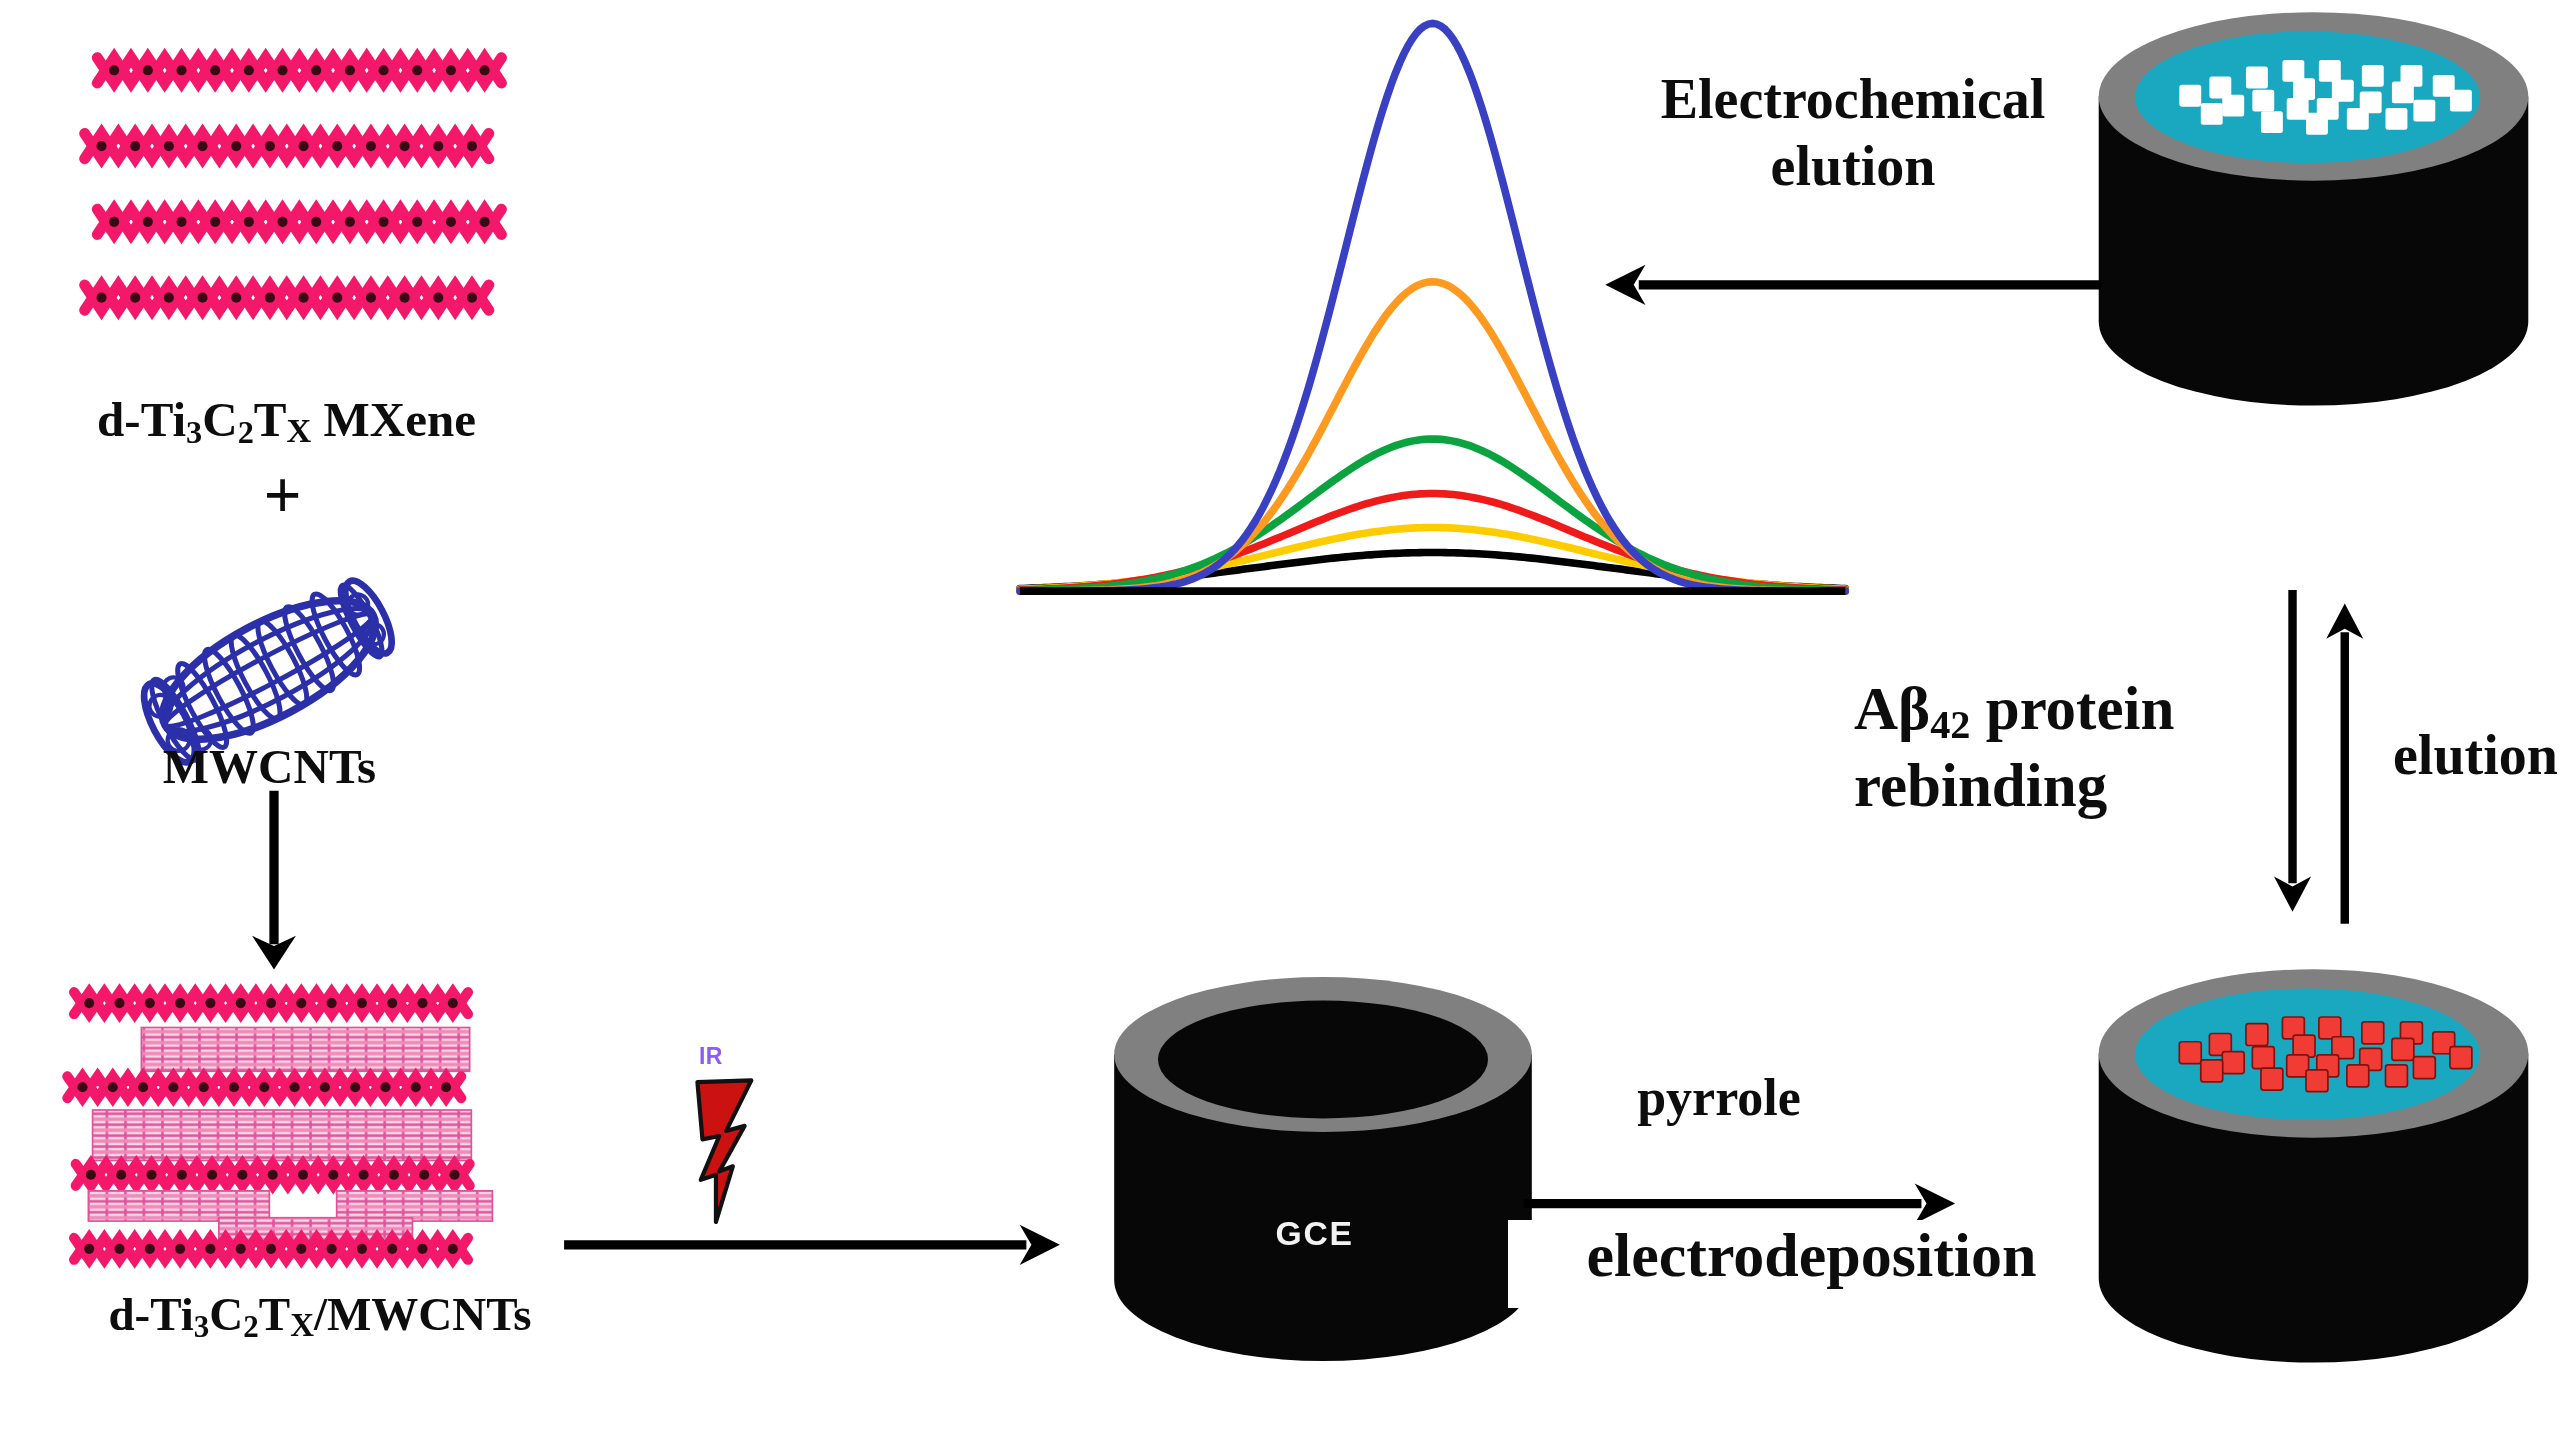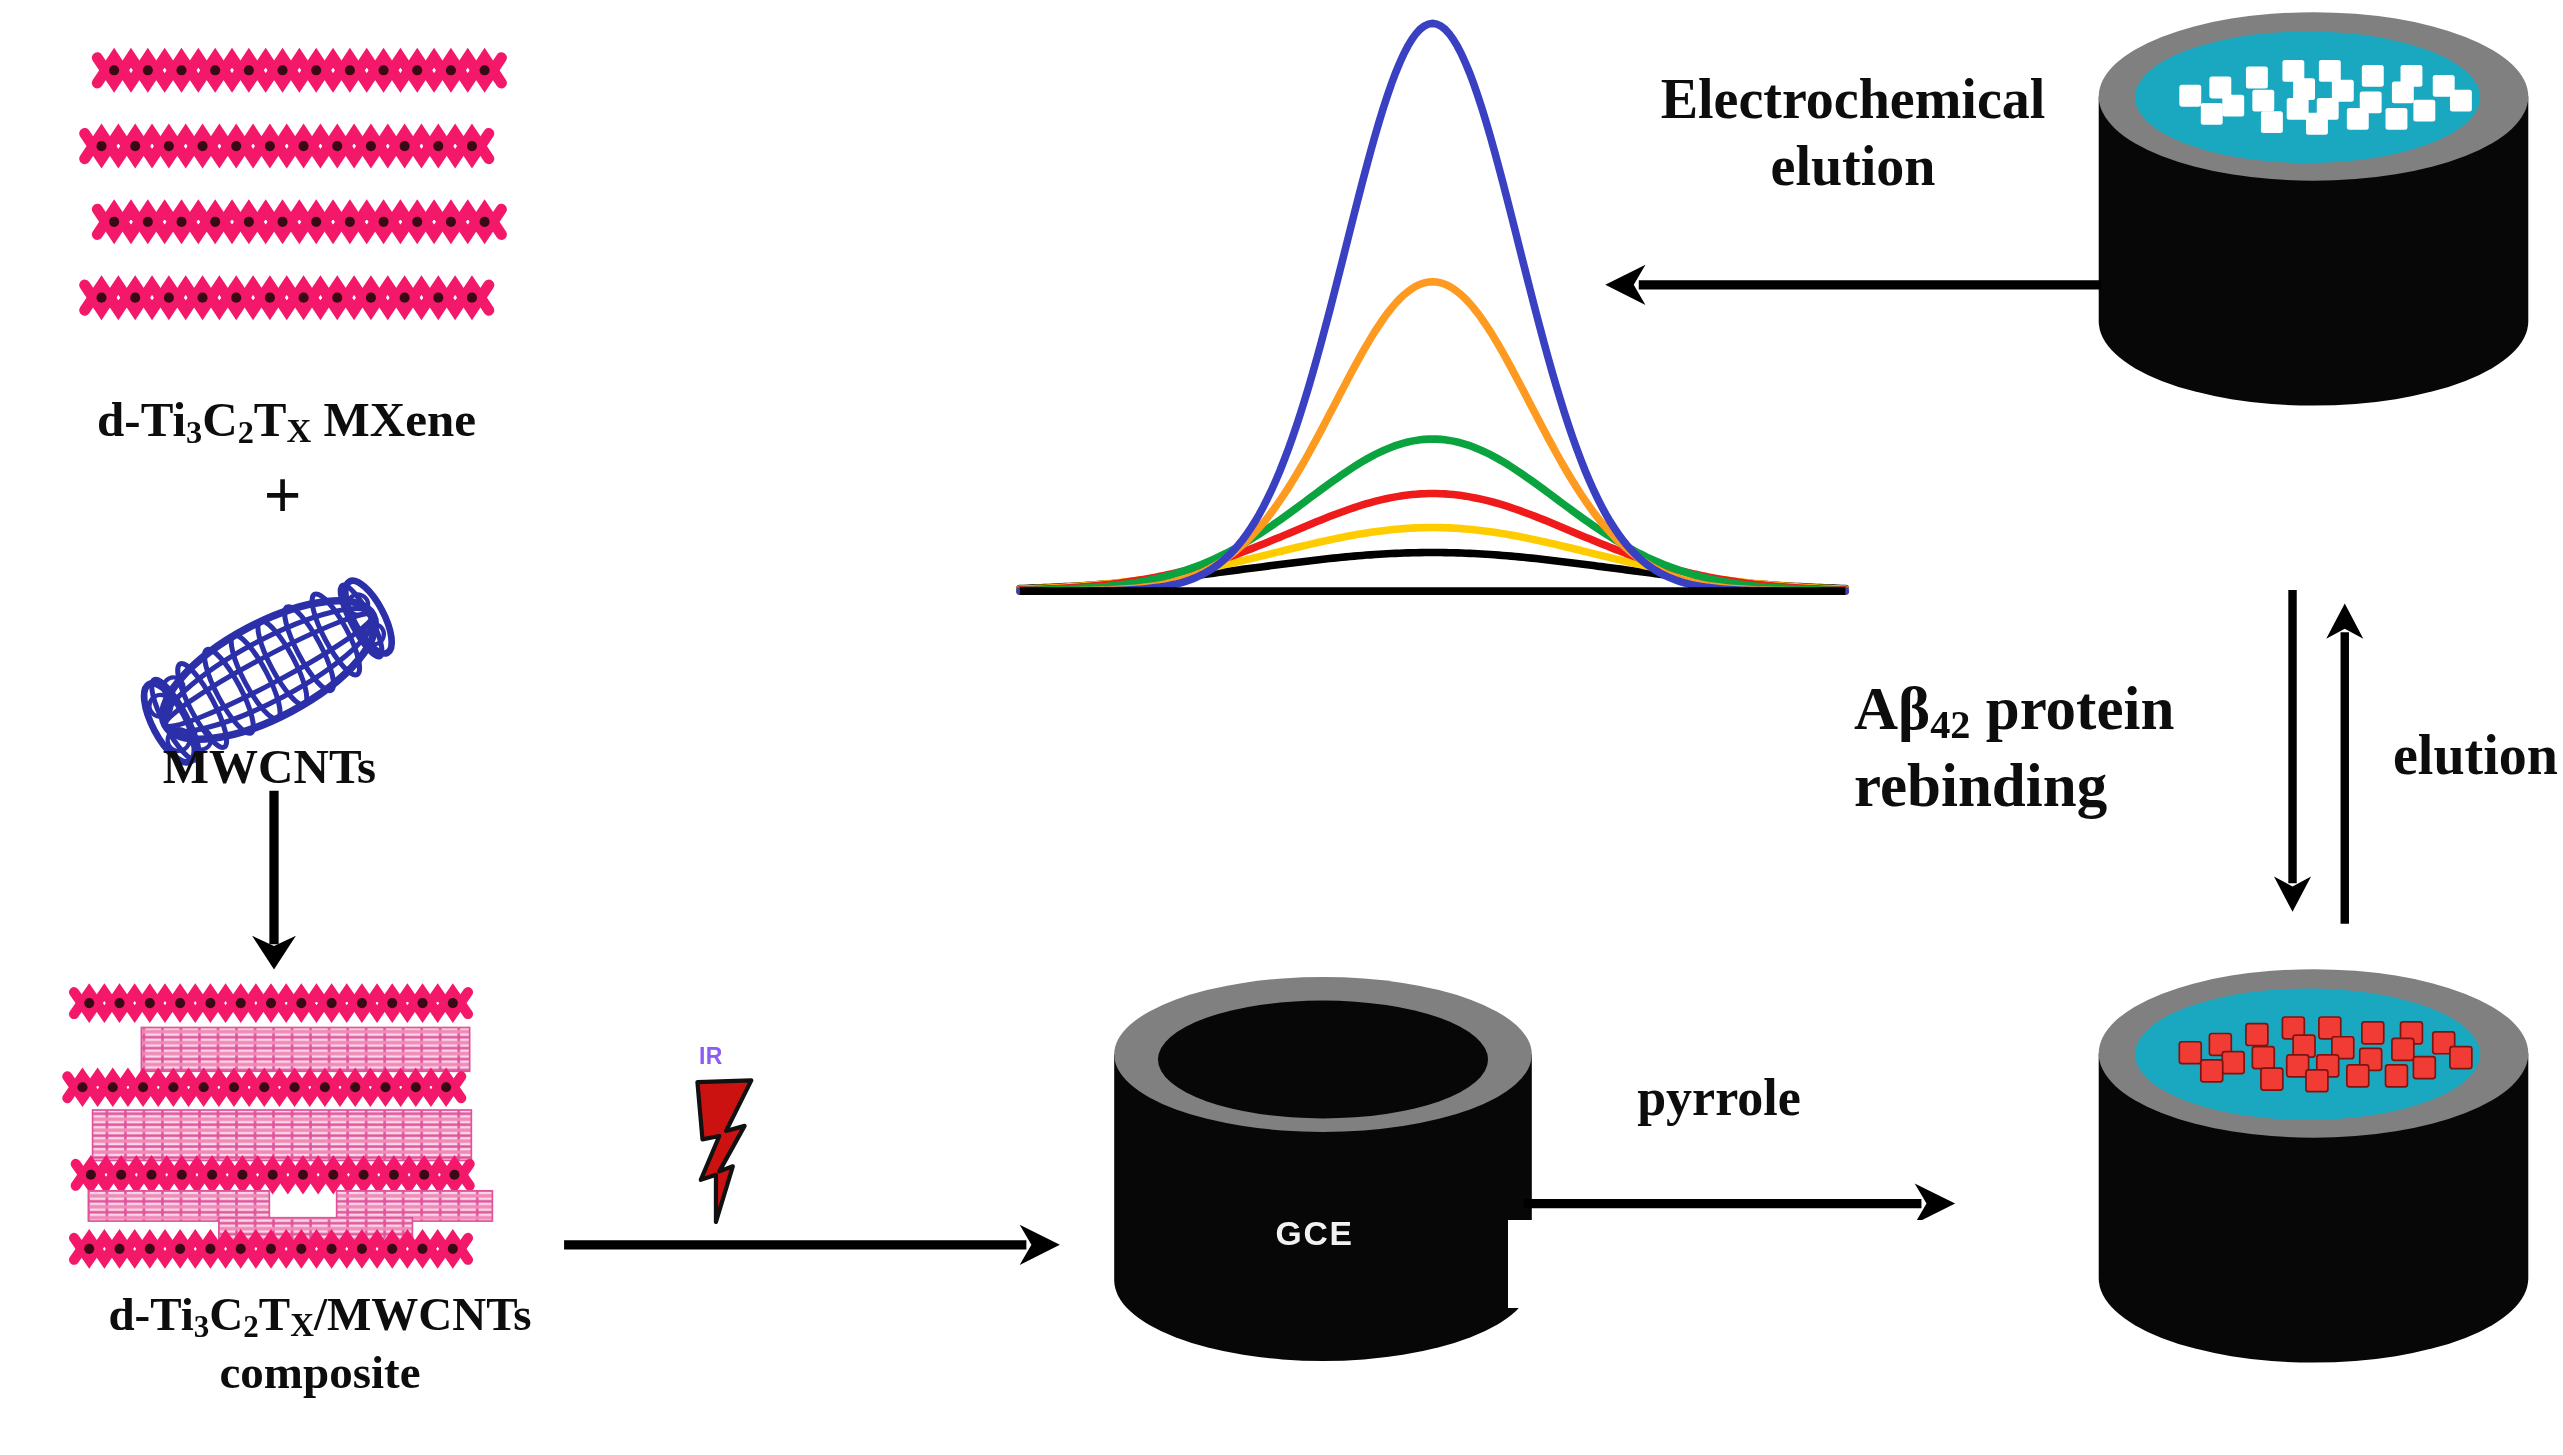--- a/index.html
+++ b/index.html
@@ -143,21 +143,20 @@
       <use href="#zz2" x="40" y="222"></use>
       <rect x="55" y="254" width="215" height="36" fill="url(#meshpat)" stroke="#e0529a" stroke-width="2"></rect>
       <rect x="350" y="254" width="185" height="36" fill="url(#meshpat)" stroke="#e0529a" stroke-width="2"></rect>
       <rect x="210" y="286" width="230" height="30" fill="url(#meshpat)" stroke="#e0529a" stroke-width="2"></rect>
       <use href="#zz2" x="38" y="310"></use>
     </svg>
   </div>
 
   <div class="abs lbl" style="left:0px;top:1287px;width:640px;font-size:47px;line-height:1.15;">
     <div><span>d-Ti</span><sub>3</sub><span>C</span><sub>2</sub><span>T</span><span class="xsub">X</span><span>/MWCNTs</span></div>
-    <div>composite</div>
   </div>
 
   <div class="abs ir-text" style="left:699px;top:1043px;width:76px;text-align:left;">IR</div>
   <div class="abs" style="left:682px;top:1072px;width:110px;height:160px;">
     <svg width="110" height="160" viewBox="0 0 130 190">
       <polygon points="18,12 82,10 52,70 74,64 44,118 60,112 40,178 40,122 22,128 44,76 24,80" fill="#cc1111" stroke="#111" stroke-width="5" stroke-linejoin="round"></polygon>
     </svg>
   </div>
 
   <div class="abs" style="left:556px;top:1213px;width:522px;height:67px;">
@@ -180,20 +179,21 @@
   <div class="abs lbl" style="left:1542px;top:1071px;width:354px;font-size:52px;">pyrrole</div>
 
   <div class="abs" style="left:1517px;top:1180px;width:455px;height:59px;">
     <svg width="455" height="59" viewBox="0 0 540 70">
       <line x1="8" y1="28" x2="480" y2="28" stroke="#000" stroke-width="11"></line>
       <polygon points="520,28 472,4 486,28 472,52" fill="#000"></polygon>
     </svg>
   </div>
 
   <div class="abs whitebox" style="left:1508px;top:1220px;width:607px;height:88px;"></div>
+  <div class="abs lbl" style="left:1508px;top:1223px;width:607px;font-size:62px;">electrodeposition</div>
 
   <div class="abs" style="left:2090px;top:965px;width:447px;height:438px;">
     <svg width="447" height="438" viewBox="0 0 530 520">
       <path d="M10,105 L10,372 A255,100 0 0 0 520,372 L520,105 Z" fill="#070707"></path>
       <ellipse cx="265" cy="105" rx="255" ry="100" fill="#808080"></ellipse>
       <ellipse cx="258" cy="106" rx="205" ry="78" fill="#1aa7c0"></ellipse>
       <g id="protein-squares">
           <rect x="141.4" y="81.3" width="26" height="26" rx="3" fill="#f03c34" stroke="#7d1410" stroke-width="2"></rect>
           <rect x="184.8" y="69.6" width="26" height="26" rx="3" fill="#f03c34" stroke="#7d1410" stroke-width="2"></rect>
           <rect x="228.1" y="61.7" width="26" height="26" rx="3" fill="#f03c34" stroke="#7d1410" stroke-width="2"></rect>

